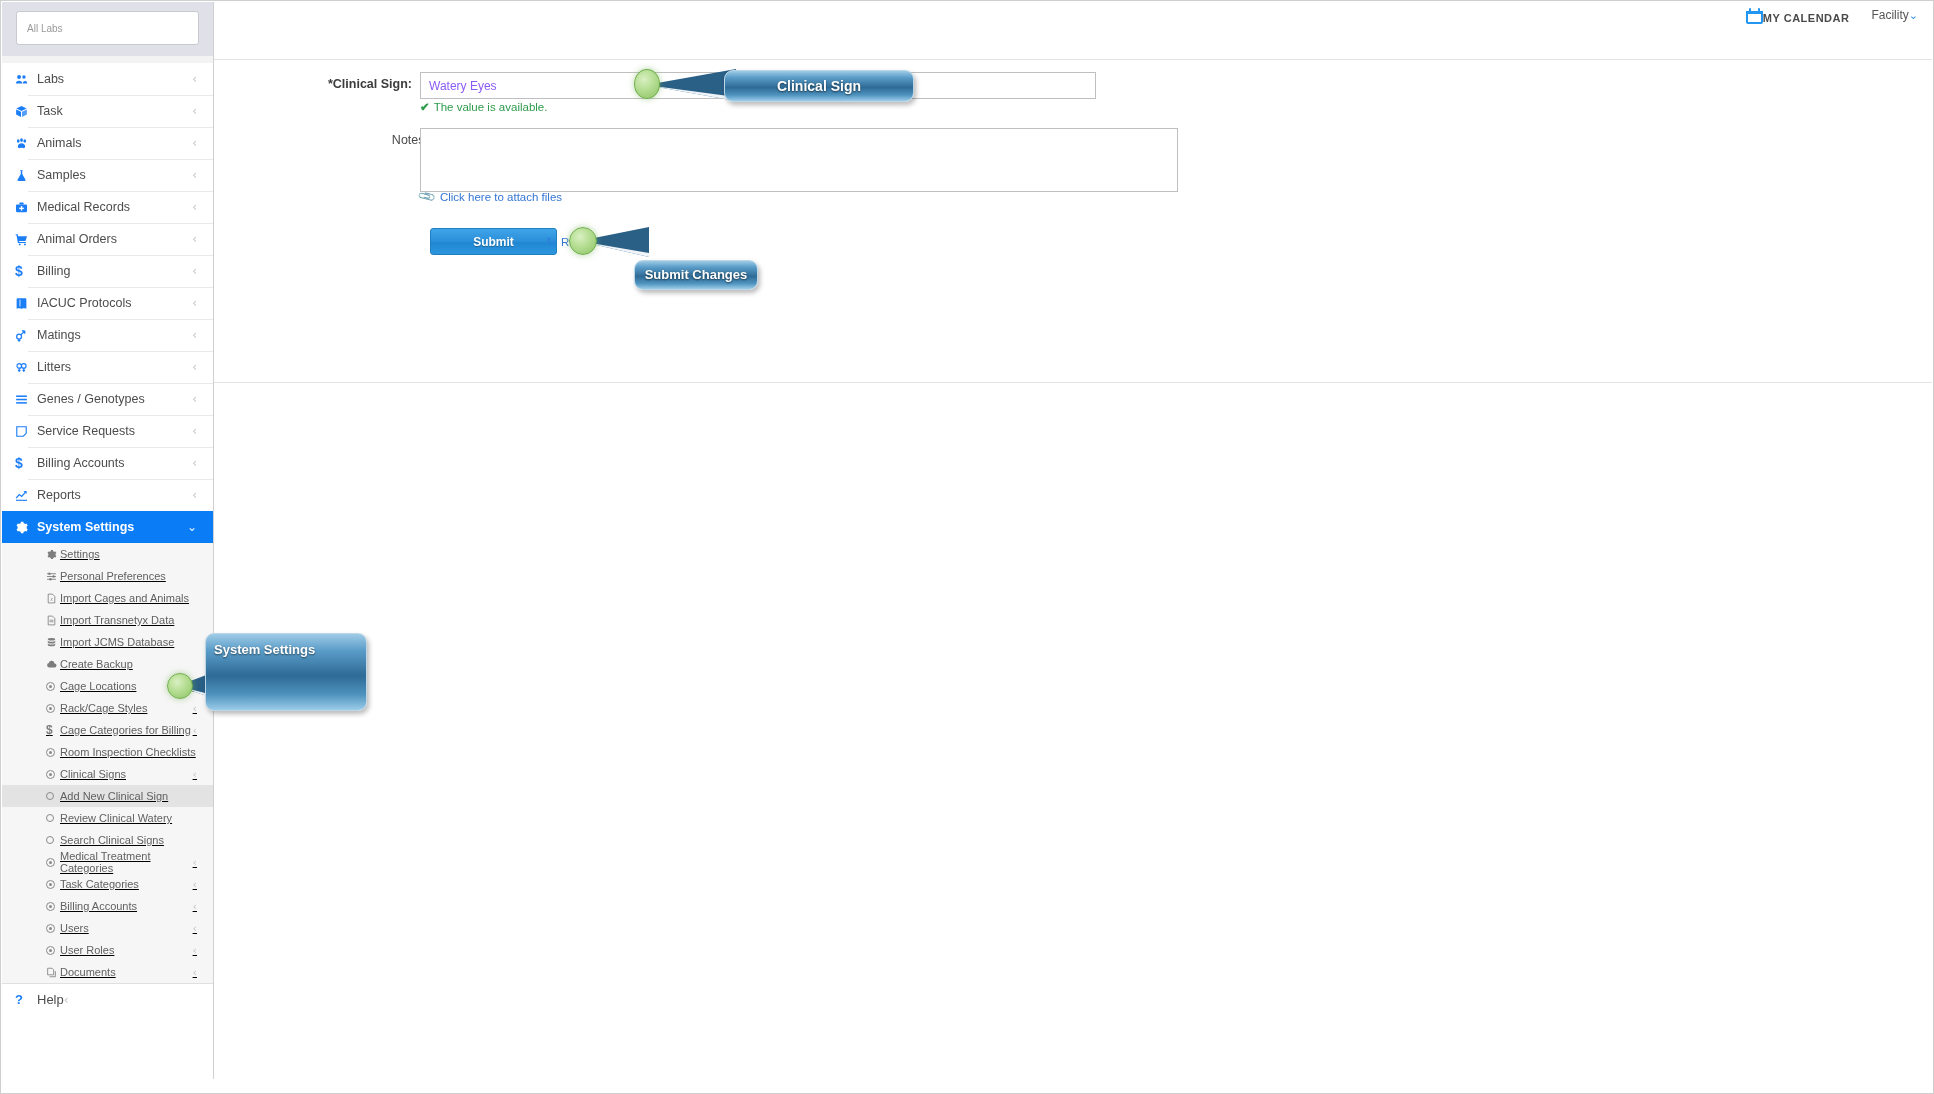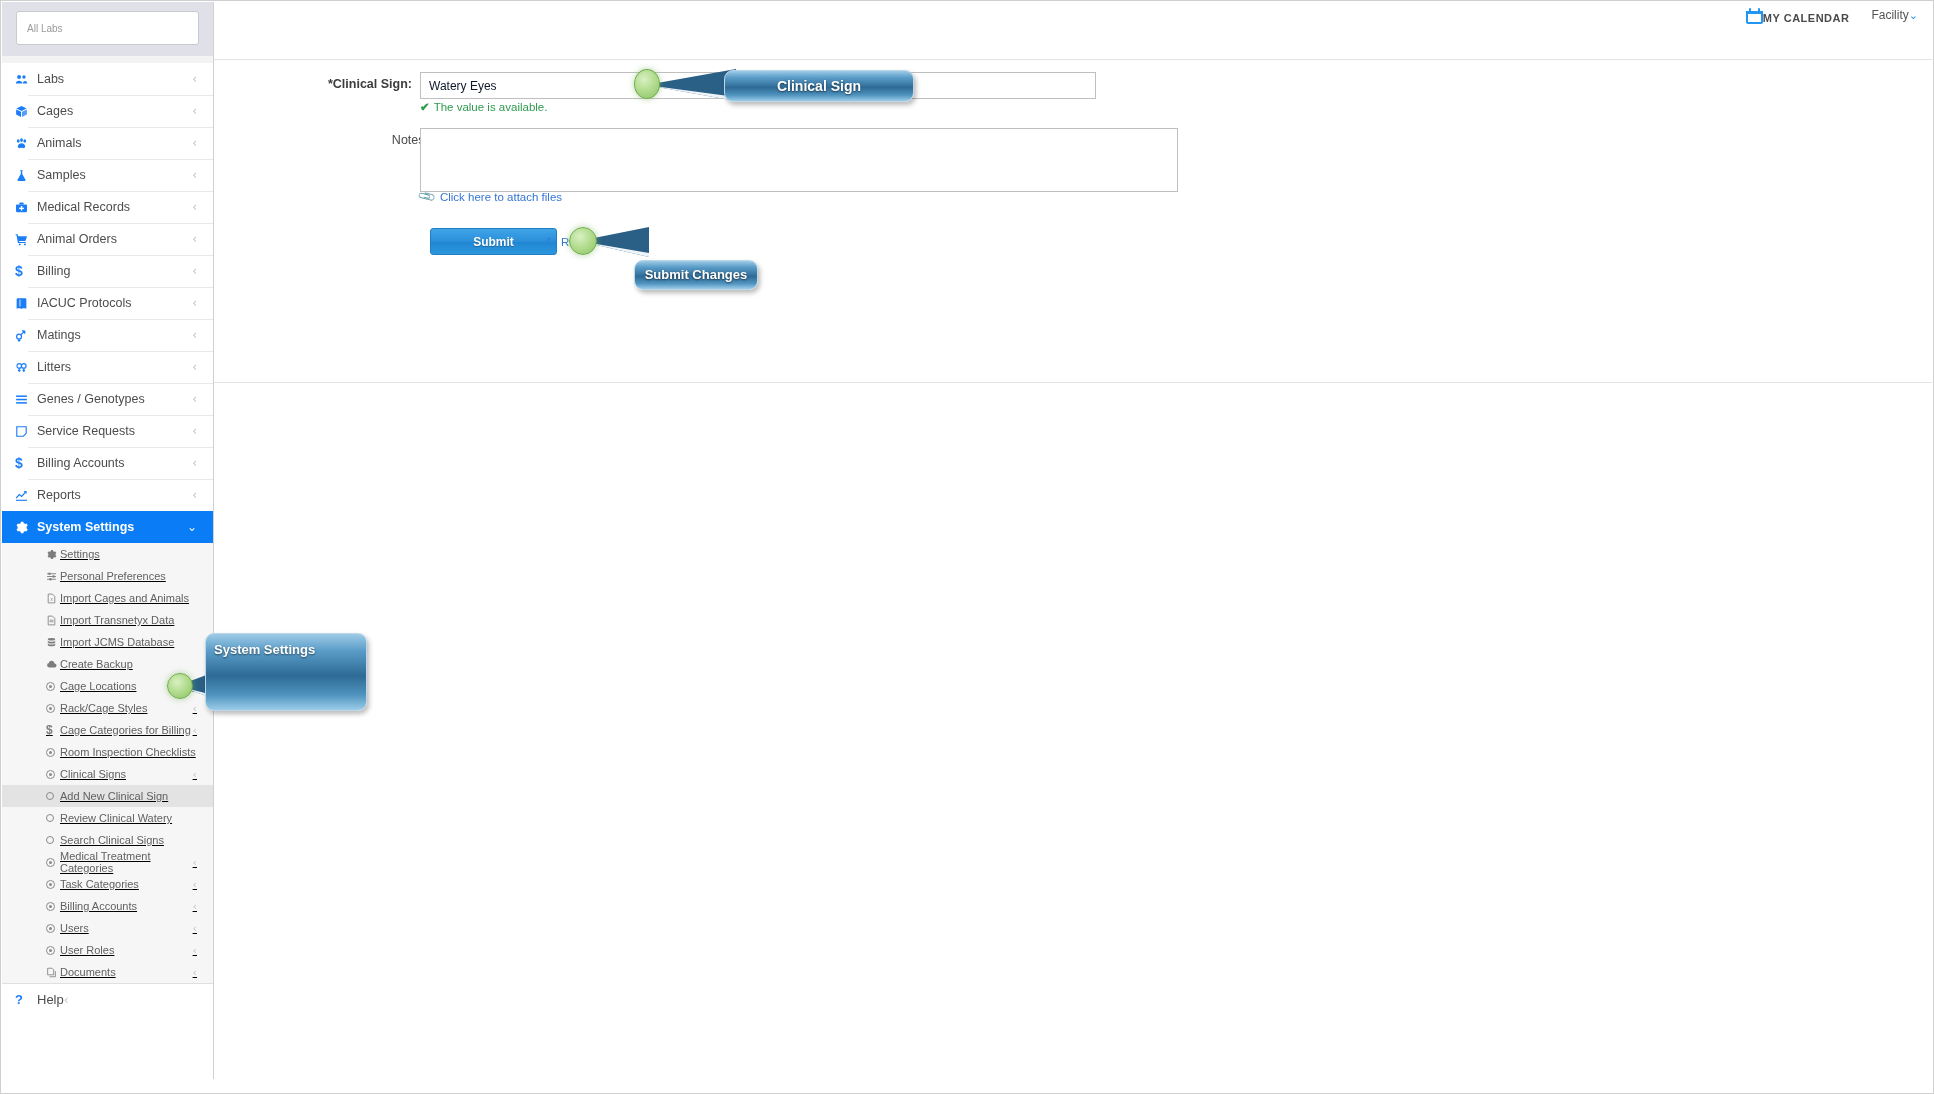--- a/index.html
+++ b/index.html
@@ -206,21 +206,21 @@
   }
   .flabel.normal { font-weight: normal; color: #4a4a4a; }
 
   #clinical-input {
     position: absolute;
     left: 206px; top: 12px;
     width: 676px; height: 27px;
     border: 1px solid #bfbfbf;
     background: #fff;
     font-size: 12px;
-    color: #0f172a;
+    color: #8b5cf6;
     padding: 0 8px;
     font-family: "Liberation Sans", sans-serif;
     outline: none;
   }
   #avail-msg {
     position: absolute;
     left: 206px; top: 40px;
     font-size: 11.5px;
     color: #2e9b4c;
   }
@@ -349,21 +349,21 @@
           <span class="chev">‹</span>
         </div>
         <div class="nav-item">
           <span class="ico">
             <svg width="13" height="13" viewBox="0 0 16 16">
               <path fill="currentColor" d="M8 1.2L14.3 4.3 8 7.4 1.7 4.3z"></path>
               <path fill="currentColor" d="M1.4 5.4L7.4 8.4v6.3L1.4 11.7z"></path>
               <path fill="currentColor" d="M14.6 5.4v6.3l-6 3V8.4z" opacity=".75"></path>
             </svg>
           </span>
-          <span class="lbl">Cages</span>
+          <span class="lbl">Task</span>
           <span class="chev">‹</span>
         </div>
         <div class="nav-item">
           <span class="ico">
             <svg width="13" height="13" viewBox="0 0 16 16">
               <ellipse cx="4" cy="5" rx="1.7" ry="2.2" fill="currentColor"></ellipse>
               <ellipse cx="8" cy="3.8" rx="1.7" ry="2.3" fill="currentColor"></ellipse>
               <ellipse cx="12" cy="5" rx="1.7" ry="2.2" fill="currentColor"></ellipse>
               <path fill="currentColor" d="M8 7.6c2.6 0 4.5 2 4.5 4 0 1.6-1.4 2.4-2.8 2-1-.3-2.4-.3-3.4 0-1.4.4-2.8-.4-2.8-2 0-2 1.9-4 4.5-4z"></path>
             </svg>

